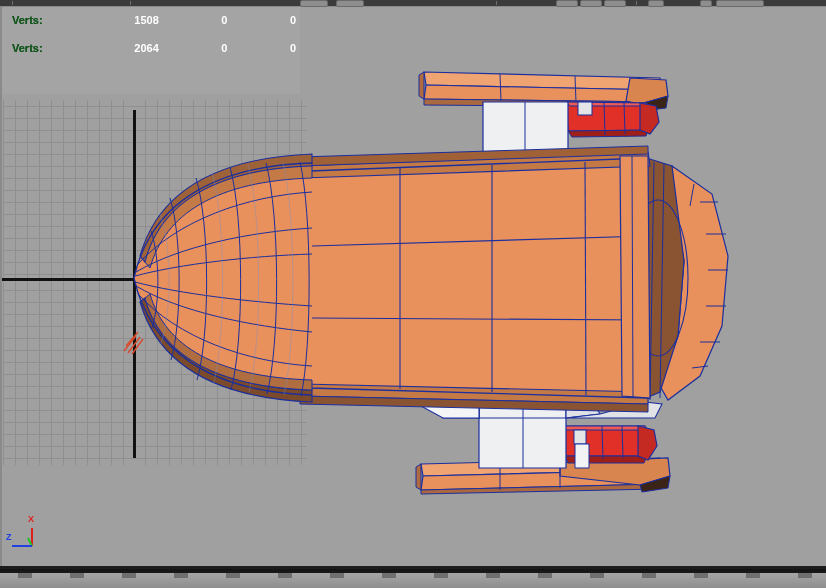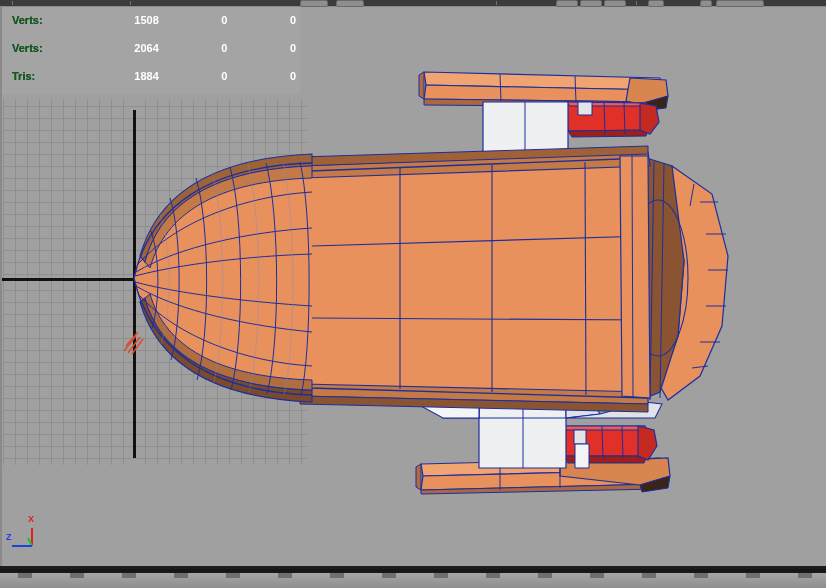--- a/index.html
+++ b/index.html
@@ -360,26 +360,20 @@
       <tbody>
         <tr>
           <td class="lbl">Verts:</td>
           <td class="v1">1508</td>
           <td class="v2">0</td>
           <td class="v3">0</td>
         </tr>
         <tr>
           <td class="lbl">Verts:</td>
           <td class="v1">2064</td>
-          <td class="v2">0</td>
-          <td class="v3">0</td>
-        </tr>
-        <tr>
-          <td class="lbl">Tris:</td>
-          <td class="v1">1884</td>
           <td class="v2">0</td>
           <td class="v3">0</td>
         </tr>
       </tbody>
     </table>
   </div>
 
   <div id="gizmo">
     <svg width="56" height="46" viewBox="0 0 56 46" xmlns="http://www.w3.org/2000/svg">
 

